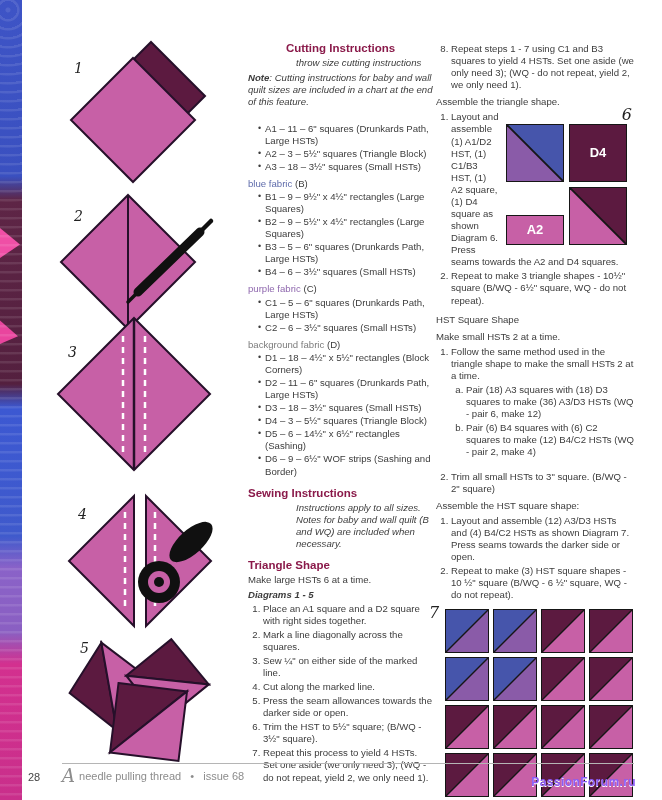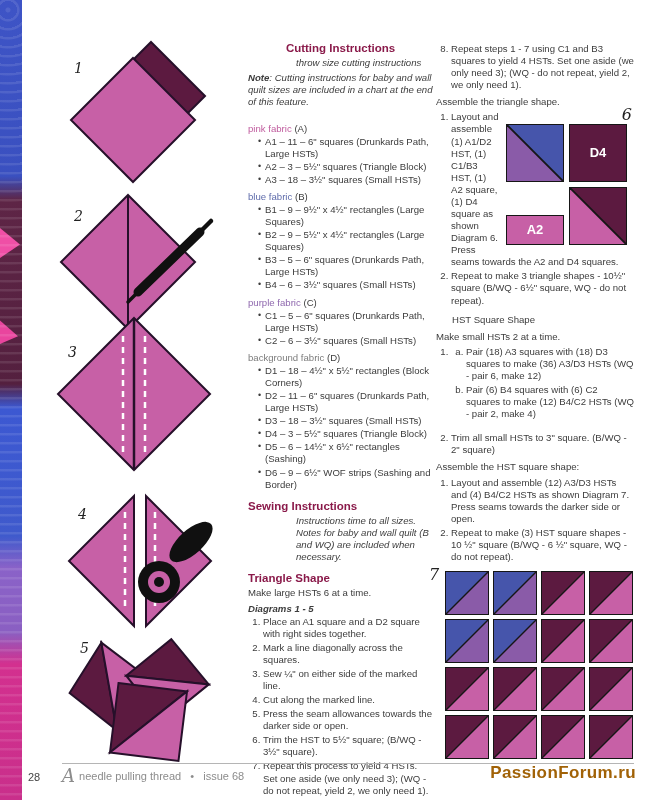--- a/index.html
+++ b/index.html
@@ -42,21 +42,21 @@
   .c-blue{color:#5f6cab;}
   .c-purple{color:#8f68ae;}
   .c-gray{color:#7c7c7c;}
   ul.cut-list{list-style:none;margin:0 0 2px;padding-left:10px;}
   ul.cut-list li{position:relative;padding-left:7px;margin-bottom:1px;}
   ul.cut-list li::before{content:"•";position:absolute;left:0;top:0;font-size:9px;color:#3c3c3c;}
   ol{margin:1px 0 5px;padding-left:15px;}
   ol li{margin-bottom:2px;}
   ol.alpha{list-style-type:lower-alpha;margin:2px 0 12px;padding-left:15px;}
   .bi{font-weight:bold;font-style:italic;margin-bottom:1px;}
-  .subhead{margin:7px 16px 5px;}
+  .subhead{margin:7px 0 5px;}
 
   
   .d6-float{float:right;width:128px;margin:-4px 0 4px 6px;position:relative;}
   .d6-num{display:block;text-align:right;font-family:"DejaVu Serif",serif;font-style:italic;
           font-size:16px;color:#222;margin:0 2px 1px 0;line-height:1;}
   .d6-grid{display:grid;grid-template-columns:repeat(2,58px);grid-auto-rows:58px;gap:5px;}
   .d6-cell{position:relative;border:1.6px solid #161616;overflow:hidden;}
   .d6-cell svg{position:absolute;inset:0;}
   .cell-label{position:absolute;inset:0;display:flex;align-items:center;justify-content:center;
               color:#fff;font-weight:bold;font-size:13px;z-index:2;}
@@ -69,22 +69,22 @@
   .d7-cell{position:relative;border:1.6px solid #151515;overflow:hidden;}
   .d7-cell svg{position:absolute;inset:0;}
 
   
   .footer-rule{position:absolute;left:62px;right:28px;bottom:36px;border-top:1px solid #b5b5b5;}
   .page-num{position:absolute;left:28px;bottom:17px;font-size:11px;color:#444;}
   .brand{position:absolute;left:62px;bottom:14px;color:#8c8c8c;font-size:11px;}
   .brand .initial{font-family:"DejaVu Serif",serif;font-style:italic;font-size:18px;
                   color:#8c8c8c;margin-right:1px;vertical-align:-2px;}
   .brand .sep{margin:0 6px;}
-  .watermark{position:absolute;right:26px;bottom:17px;color:#a16207;font-weight:bold;
-             font-size:17px;letter-spacing:.4px;text-shadow:0 1px 0 #fff;}
+  .watermark{position:absolute;right:26px;bottom:11px;color:#8b5cf6;font-weight:bold;
+             font-size:12px;letter-spacing:.4px;text-shadow:0 1px 0 #fff;}
 </style>
 </head>
 <body>
 
 <div class="page">
 
   <div class="quilt-strip">
     <div class="strip-tri t1"></div>
     <div class="strip-tri t2"></div>
   </div>
@@ -152,21 +152,20 @@
         <polygon points="131,57 131,127 62,127" fill="#c760a6" stroke="#26102a" stroke-width="2"></polygon>
       </g>
     </svg>
   </div>
 
   <div class="col mid">
     <h2 class="first">Cutting Instructions</h2>
     <p class="italic">throw size cutting instructions</p>
     <p class="note"><b>Note</b><span>: Cutting instructions for baby and wall quilt sizes are included in a chart at the end of this feature.</span></p>
 
-    <p class="fab-label"><span class="c-pink">pink fabric</span> <span>(A)</span></p>
     <ul class="cut-list">
         <li>A1 – 11 – 6" squares (Drunkards Path, Large HSTs)</li>
         <li>A2 – 3 – 5½" squares (Triangle Block)</li>
         <li>A3 – 18 – 3½" squares (Small HSTs)</li>
       </ul>
 
     <p class="fab-label"><span class="c-blue">blue fabric</span> <span>(B)</span></p>
     <ul class="cut-list">
         <li>B1 – 9 – 9½" x 4½" rectangles (Large Squares)</li>
         <li>B2 – 9 – 5½" x 4½" rectangles (Large Squares)</li>
@@ -184,21 +183,21 @@
     <ul class="cut-list">
         <li>D1 – 18 – 4½" x 5½" rectangles (Block Corners)</li>
         <li>D2 – 11 – 6" squares (Drunkards Path, Large HSTs)</li>
         <li>D3 – 18 – 3½" squares (Small HSTs)</li>
         <li>D4 – 3 – 5½" squares (Triangle Block)</li>
         <li>D5 – 6 – 14½" x 6½" rectangles (Sashing)</li>
         <li>D6 – 9 – 6½" WOF strips (Sashing and Border)</li>
       </ul>
 
     <h2>Sewing Instructions</h2>
-    <p class="italic">Instructions time to all sizes. Notes for baby and wall quilt (B and WQ) are included when necessary.</p>
+    <p class="italic">Instructions apply to all sizes. Notes for baby and wall quilt (B and WQ) are included when necessary.</p>
 
     <h2>Triangle Shape</h2>
     <p>Make large HSTs 6 at a time.</p>
     <p class="bi">Diagrams 1 - 5</p>
     <ol>
         <li>Place an A1 square and a D2 square with right sides together.</li>
         <li>Mark a line diagonally across the squares.</li>
         <li>Sew ¼" on either side of the marked line.</li>
         <li>Cut along the marked line.</li>
         <li>Press the seam allowances towards the darker side or open.</li>
@@ -242,20 +241,21 @@
         </div>
         <span>Layout and assemble (1) A1/D2 HST, (1) C1/B3 HST, (1) A2 square, (1) D4 square as shown Diagram 6. Press seams towards the A2 and D4 squares.</span>
       </li>
       <li><span>Repeat to make 3 triangle shapes - 10½" square (B/WQ - 6½" square, WQ - do not repeat).</span></li>
     </ol>
 
     <p class="subhead">HST Square Shape</p>
     <p>Make small HSTs 2 at a time.</p>
     <ol>
       <li>
+        <span>Follow the same method used in the triangle shape to make the small HSTs 2 at a time.</span>
         <ol class="alpha">
             <li>Pair (18) A3 squares with (18) D3 squares to make (36) A3/D3 HSTs (WQ - pair 6, make 12)</li>
             <li>Pair (6) B4 squares with (6) C2 squares to make (12) B4/C2 HSTs (WQ - pair 2, make 4)</li>
           </ol>
       </li>
       <li><span>Trim all small HSTs to 3" square. (B/WQ - 2" square)</span></li>
     </ol>
 
     <p>Assemble the HST square shape:</p>
     <ol>

